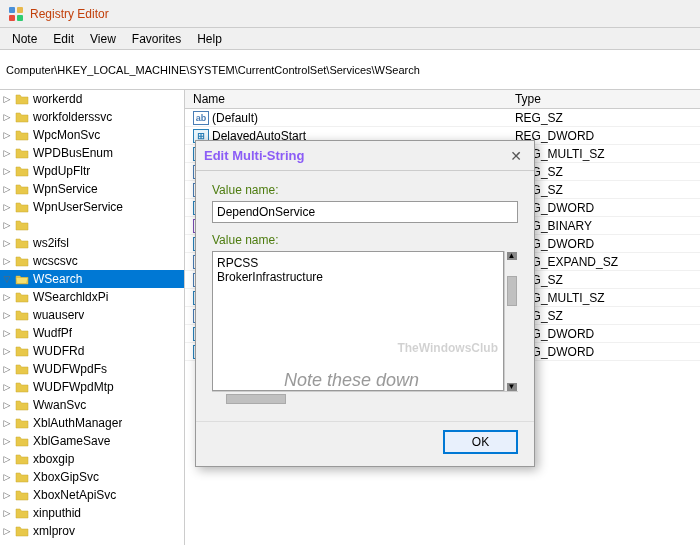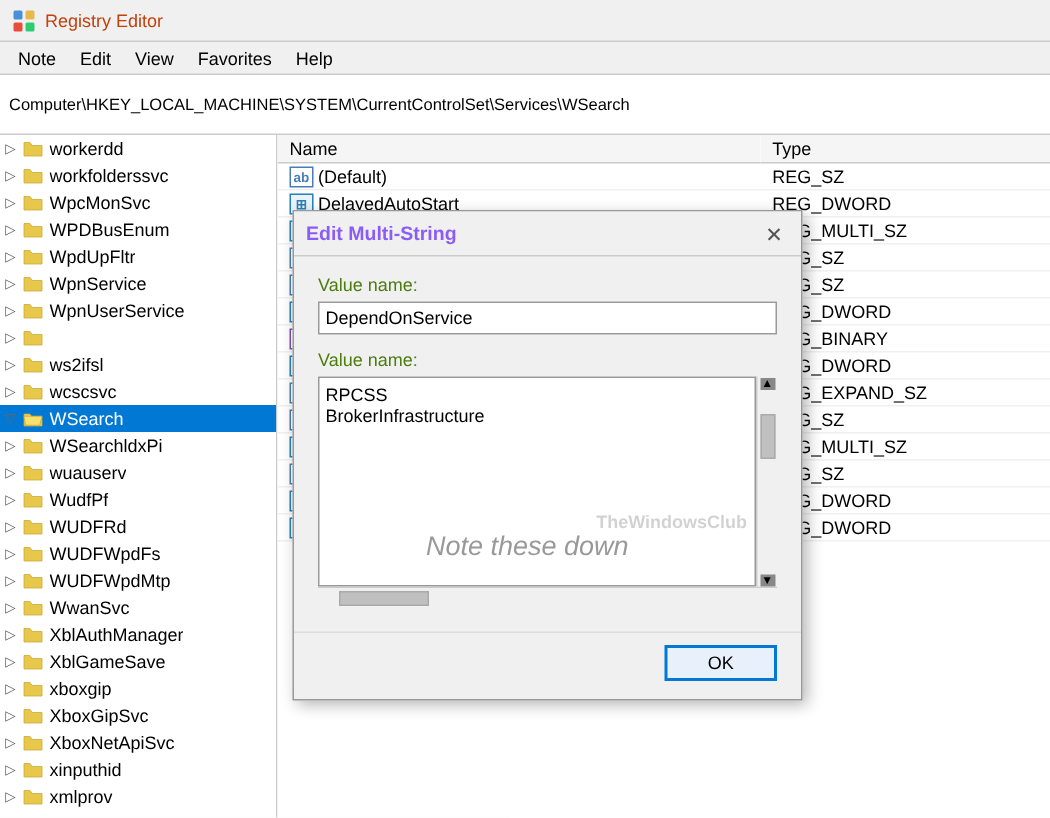--- a/index.html
+++ b/index.html
@@ -738,21 +738,21 @@
             <div style="width:10px;height:8px;background:#888;margin-top:1px;font-size:8px;text-align:center;line-height:8px;">▲</div>
             <div class="scrollbar-thumb"></div>
             <div style="width:10px;height:8px;background:#888;margin-top:auto;font-size:8px;text-align:center;line-height:8px;position:absolute;bottom:0;">▼</div>
           </div>
         </div>
 
         <div class="hscrollbar">
           <div class="hscrollbar-thumb"></div>
         </div>
 
-        <div style="position:absolute;bottom:30px;left:50%;transform:translateX(-60%);font-size:18px;color:#999;font-style:italic;pointer-events:none;white-space:nowrap;">Note these down</div>
+        <div style="position:absolute;bottom:14px;left:50%;transform:translateX(-60%);font-size:18px;color:#999;font-style:italic;pointer-events:none;white-space:nowrap;">Note these down</div>
 
         <div style="position:absolute;bottom:50px;right:20px;font-size:12px;color:rgba(0,0,0,0.18);font-weight:600;pointer-events:none;">TheWindowsClub</div>
       </div>
     </div>
 
     <div class="dialog-footer">
       <button class="dialog-btn focused">OK</button>
     </div>
   </div>
 

